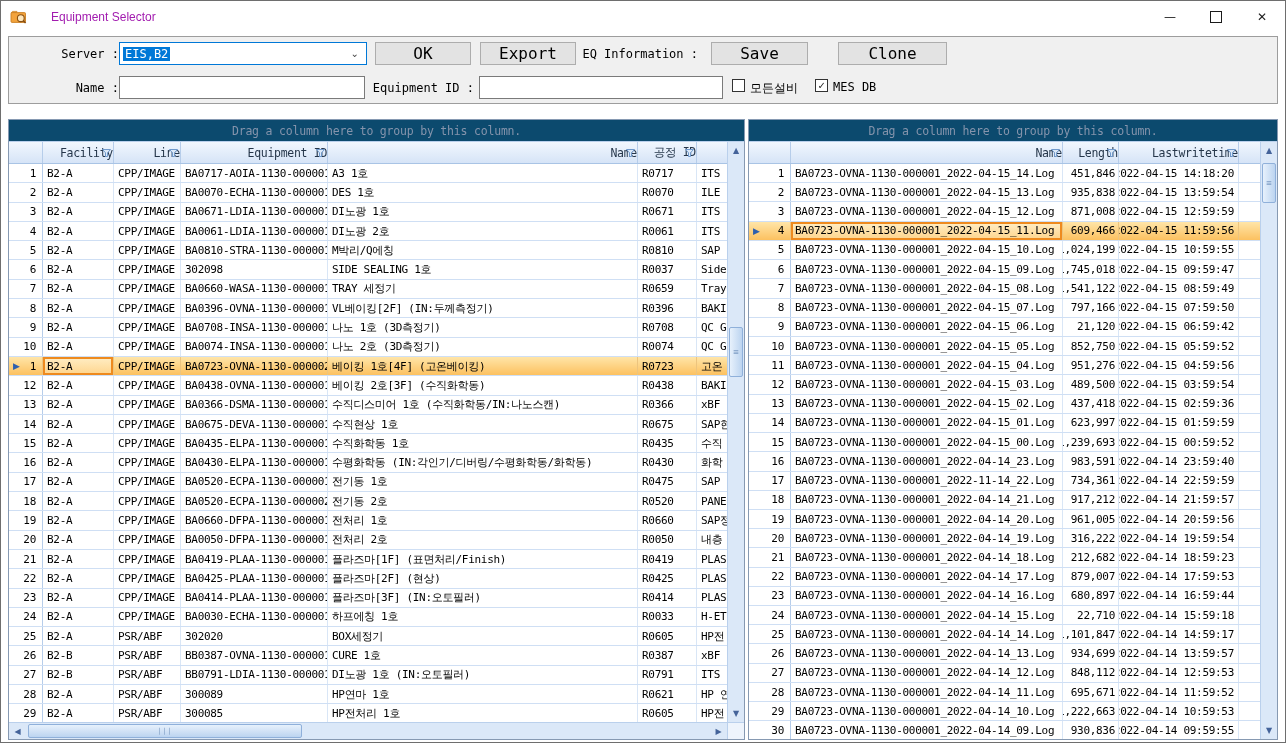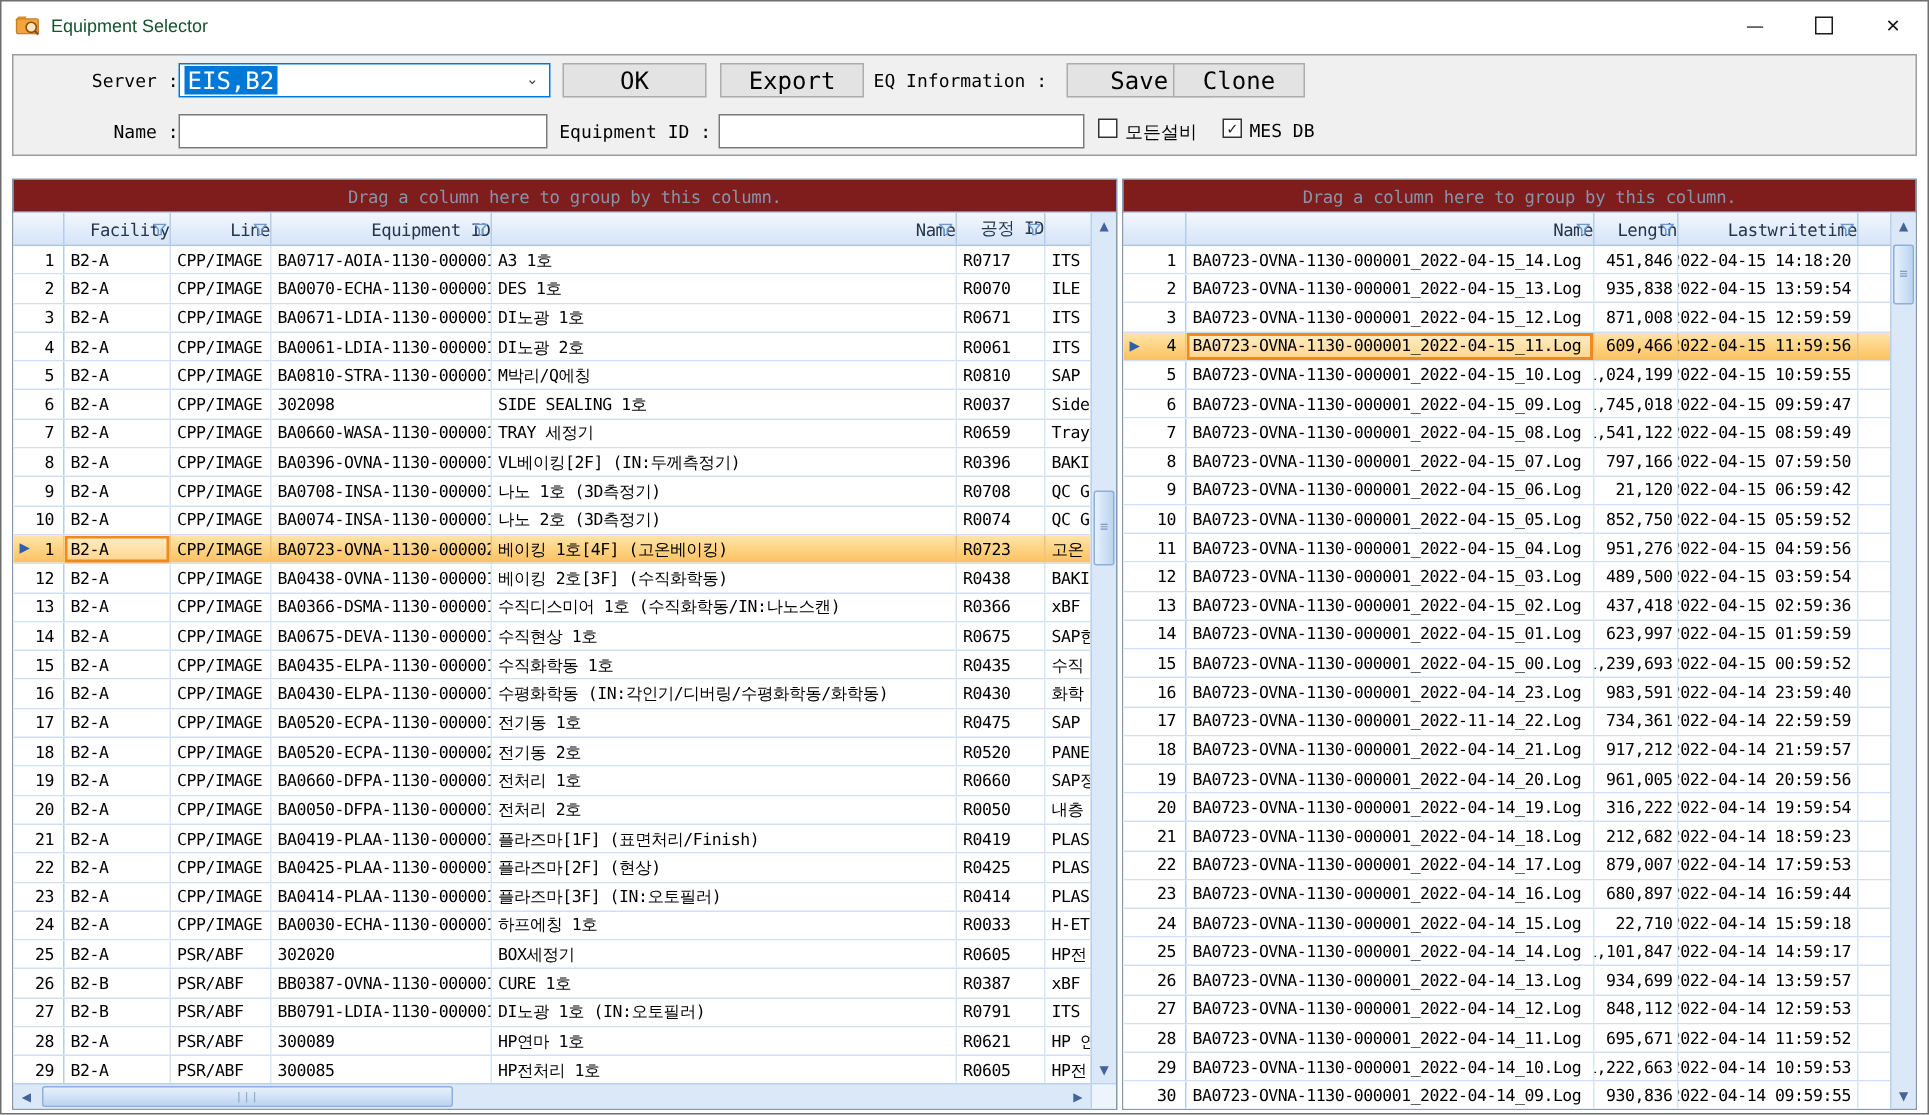--- a/index.html
+++ b/index.html
@@ -3,42 +3,42 @@
 <meta charset="utf-8">
 <style>
   html,body{margin:0;padding:0}
   body{width:1286px;height:743px;position:relative;background:#fff;overflow:hidden;
        font-family:"DejaVu Sans Mono","DejaVu Sans",sans-serif;font-size:12px;color:#000}
   .win-border{position:absolute;inset:0;border:1px solid #6e6e6e;pointer-events:none;z-index:99}
 
   
   .titlebar{position:absolute;left:1px;top:1px;right:1px;height:31px;background:#fff;display:flex;align-items:center}
   .title-icon{margin-left:9px;display:flex}
-  .title-text{margin-left:7px;font-family:"Liberation Sans",sans-serif;font-size:12px;color:#14532d}
+  .title-text{margin-left:24px;font-family:"Liberation Sans",sans-serif;font-size:12px;color:#a21caf}
   .win-controls{margin-left:auto;display:flex;height:100%}
   .win-btn{width:46px;height:100%;display:flex;align-items:center;justify-content:center;color:#1a1a1a;font-size:12px;font-family:"DejaVu Sans",sans-serif}
   .max-glyph{width:10px;height:10px;border:1px solid #1a1a1a;display:inline-block}
 
   
   .toolbar{position:absolute;left:8px;top:36px;width:1270px;height:68px;background:#f0f0f0;border:1px solid #9d9d9d;box-sizing:border-box}
   .lbl{position:absolute;white-space:nowrap;color:#000}
   .tb-btn{position:absolute;height:23px;background:#e3e3e3;border:1px solid #adadad;box-sizing:border-box;
           display:flex;align-items:center;justify-content:center;font-size:16px;color:#000;cursor:default}
   .combo{position:absolute;left:110px;top:5px;width:248px;height:23px;background:#fff;border:1px solid #0078d7;box-sizing:border-box;display:flex;align-items:center}
-  .combo-sel{margin-left:3px;background:#0078d7;color:#fff;padding:0 2px;font-size:16px}
+  .combo-sel{margin-left:3px;background:#0078d7;color:#fff;padding:0 2px;font-size:12px}
   .combo-arrow{margin-left:auto;margin-right:7px;color:#444;font-size:10px;font-family:"DejaVu Sans",sans-serif}
   .tb-input{position:absolute;height:23px;background:#fff;border:1px solid #7a7a7a;box-sizing:border-box}
   .checkbox{position:absolute;width:13px;height:13px;background:#fff;border:1px solid #333;box-sizing:border-box;
             display:flex;align-items:center;justify-content:center;font-size:11px;line-height:11px;color:#1a1a1a}
 
   
   .grid{position:absolute;top:119px;bottom:3px;border:1px solid #8699b2;box-sizing:border-box;background:#fff;display:flex;flex-direction:column}
   #left-grid{left:8px;width:737px}
   #right-grid{left:748px;width:530px}
-  .group-band{height:22px;flex:0 0 22px;background:#7f1d1d;border-bottom:1px solid #bad0ec;box-sizing:border-box;
+  .group-band{height:22px;flex:0 0 22px;background:#0c4a6e;border-bottom:1px solid #bad0ec;box-sizing:border-box;
               display:flex;align-items:center;justify-content:center;font-size:11.5px;color:#8594ac;letter-spacing:-0.2px}
   .grid-main{flex:1;display:flex;min-height:0}
   .grid-content{flex:1;display:flex;flex-direction:column;min-width:0}
   .header-row{height:22px;flex:0 0 22px;display:flex;background:linear-gradient(#f1f7fe,#d6e4f7);border-bottom:1px solid #a9c4e5;box-sizing:border-box}
   .hcell{position:relative;display:flex;align-items:center;justify-content:flex-end;font-size:11.5px;letter-spacing:-0.3px;
          color:#25364a;border-right:1px solid #b6cdea;box-sizing:border-box;white-space:nowrap;overflow:hidden}
   .hcell .funnel{position:absolute;right:2px;top:7px;display:flex}
   .body{flex:1;overflow:hidden;background:#fff}
   .row{display:flex;height:19.3px;box-sizing:border-box;border-bottom:1px solid #cfdff4;background:#fff}
   #right-grid .row{height:19.23px}
@@ -99,21 +99,21 @@
 <div class="toolbar">
   <span class="lbl" style="left:40px;top:10px;width:70px;text-align:right">Server :</span>
   <div class="combo">
     <span class="combo-sel">EIS,B2</span>
     <span class="combo-arrow">⌄</span>
   </div>
   <div class="tb-btn" style="left:366px;top:5px;width:96px">OK</div>
   <div class="tb-btn" style="left:471px;top:5px;width:96px">Export</div>
   <span class="lbl" style="left:539px;top:10px;width:150px;text-align:right">EQ Information :</span>
   <div class="tb-btn" style="left:702px;top:5px;width:97px">Save</div>
-  <div class="tb-btn" style="left:773px;top:5px;width:88px">Clone</div>
+  <div class="tb-btn" style="left:829px;top:5px;width:109px">Clone</div>
 
   <span class="lbl" style="left:30px;top:44px;width:80px;text-align:right">Name :</span>
   <input class="tb-input" style="left: 110px; top: 39px; width: 246px;" value="">
   <span class="lbl" style="left:345px;top:44px;width:120px;text-align:right">Equipment ID :</span>
   <input class="tb-input" style="left: 470px; top: 39px; width: 244px;" value="">
   <span class="checkbox" style="left:723px;top:42px"></span>
   <span class="lbl" style="left:741px;top:43px">모든설비</span>
   <span class="checkbox" style="left:806px;top:42px">✓</span>
   <span class="lbl" style="left:824px;top:43px">MES DB</span>
 </div>

